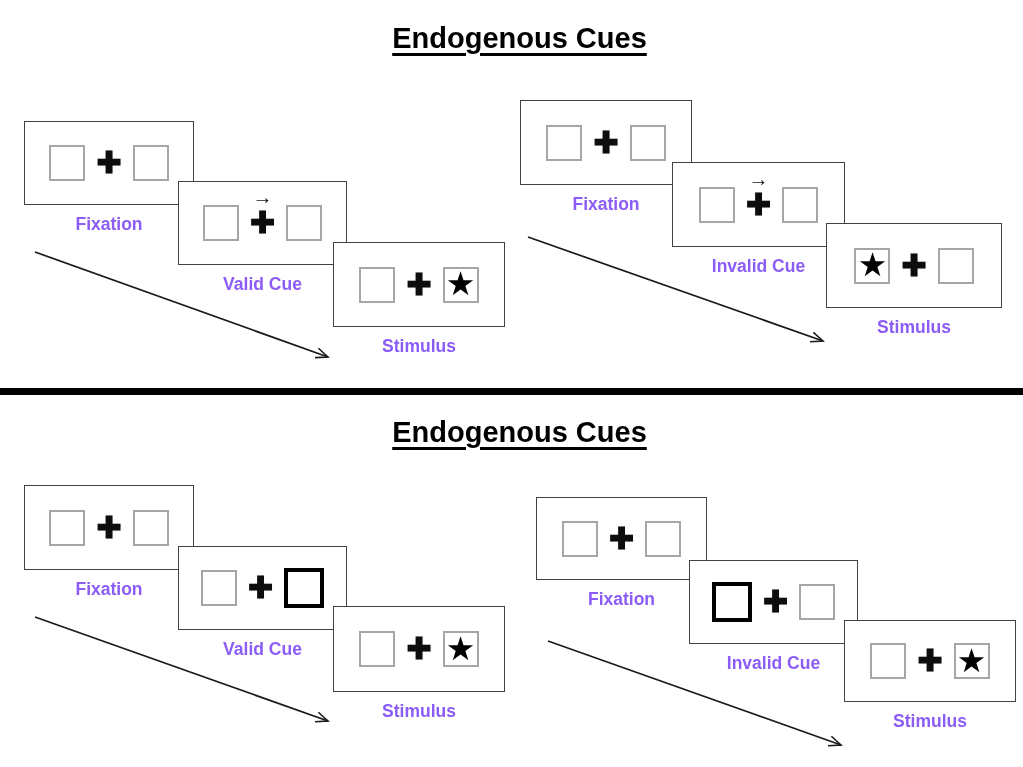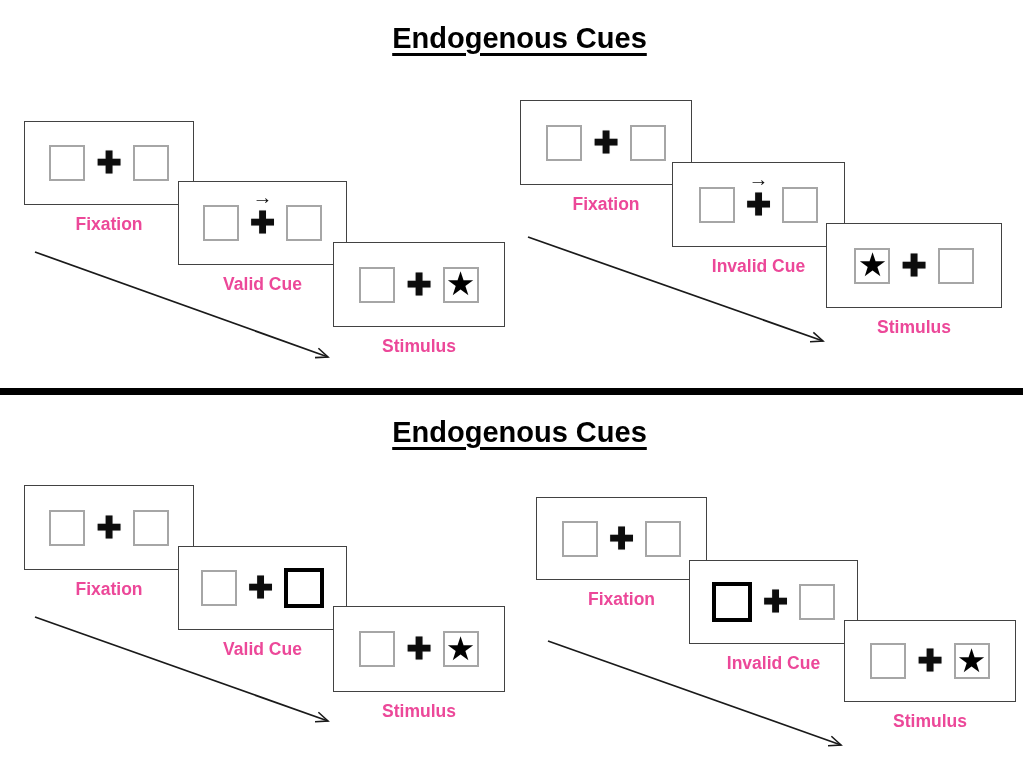--- a/index.html
+++ b/index.html
@@ -15,21 +15,21 @@
     z-index:4;white-space:nowrap;
   }
   .divider{position:absolute;left:0;top:388px;width:100%;height:7px;background:#000;z-index:4;}
   .panel{
     position:absolute;background:#fff;border:1px solid #424242;box-sizing:border-box;
     display:flex;align-items:center;justify-content:center;gap:11px;
   }
   .z1{z-index:1}.z2{z-index:2}.z3{z-index:3}
   .plabel{
     position:absolute;top:calc(100% + 10px);left:0;width:100%;text-align:center;
-    font-weight:bold;font-size:17.5px;color:#ec4899;white-space:nowrap;
+    font-weight:bold;font-size:17.5px;color:#8b5cf6;white-space:nowrap;
   }
   .sq{
     width:36px;height:36px;box-sizing:border-box;border:2px solid #a6a6a6;background:#fff;
     display:flex;align-items:center;justify-content:center;flex:0 0 auto;
   }
   .sq.thick{width:40px;height:40px;border:4px solid #000;}
   .pluswrap{position:relative;display:flex;align-items:center;justify-content:center;flex:0 0 auto;}
   .plus{
     font-size:30px;font-weight:bold;line-height:1;color:#0d0d0d;
     text-shadow:0 0 1px #bfbfbf;

